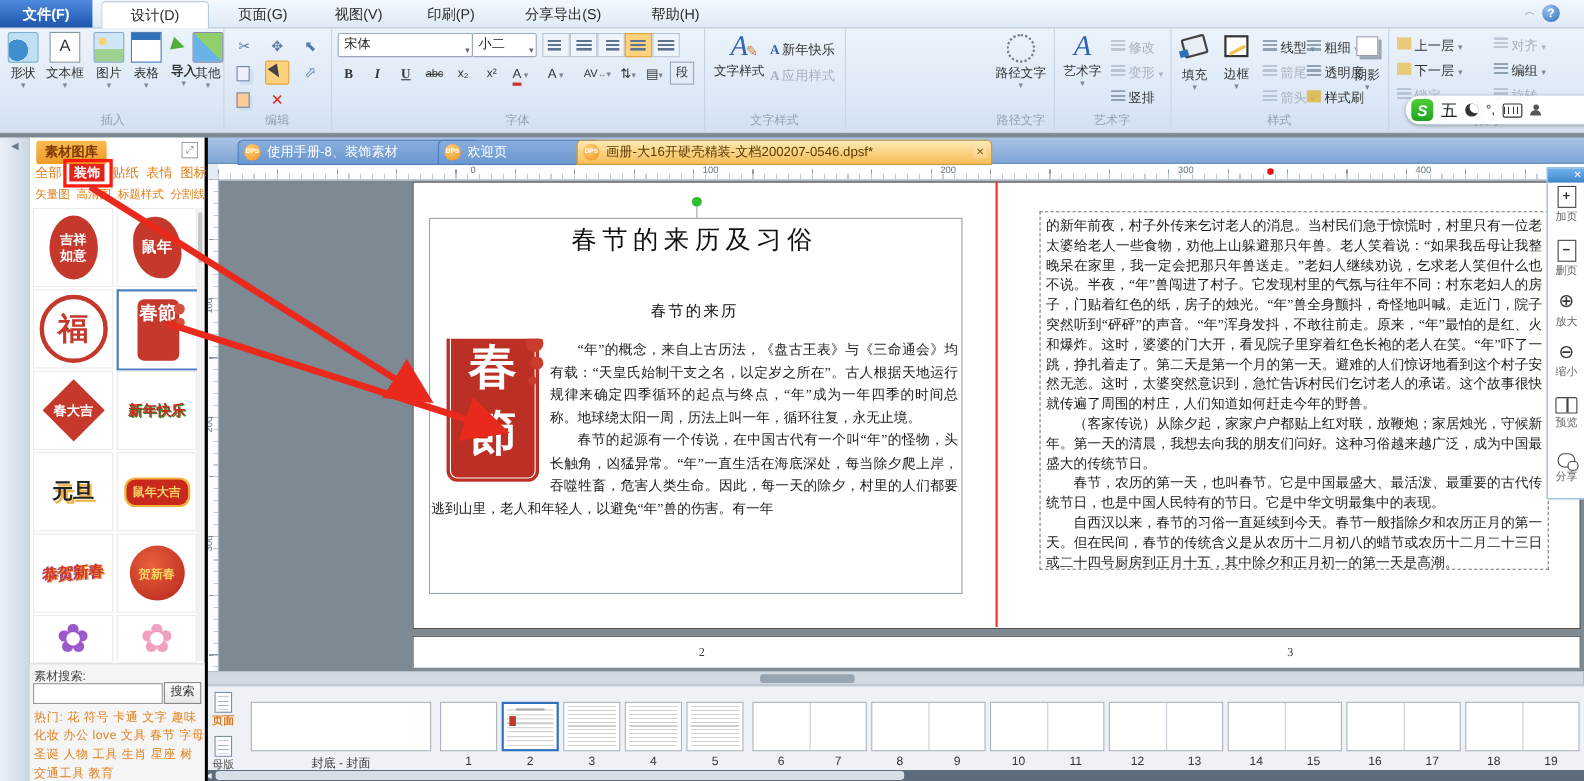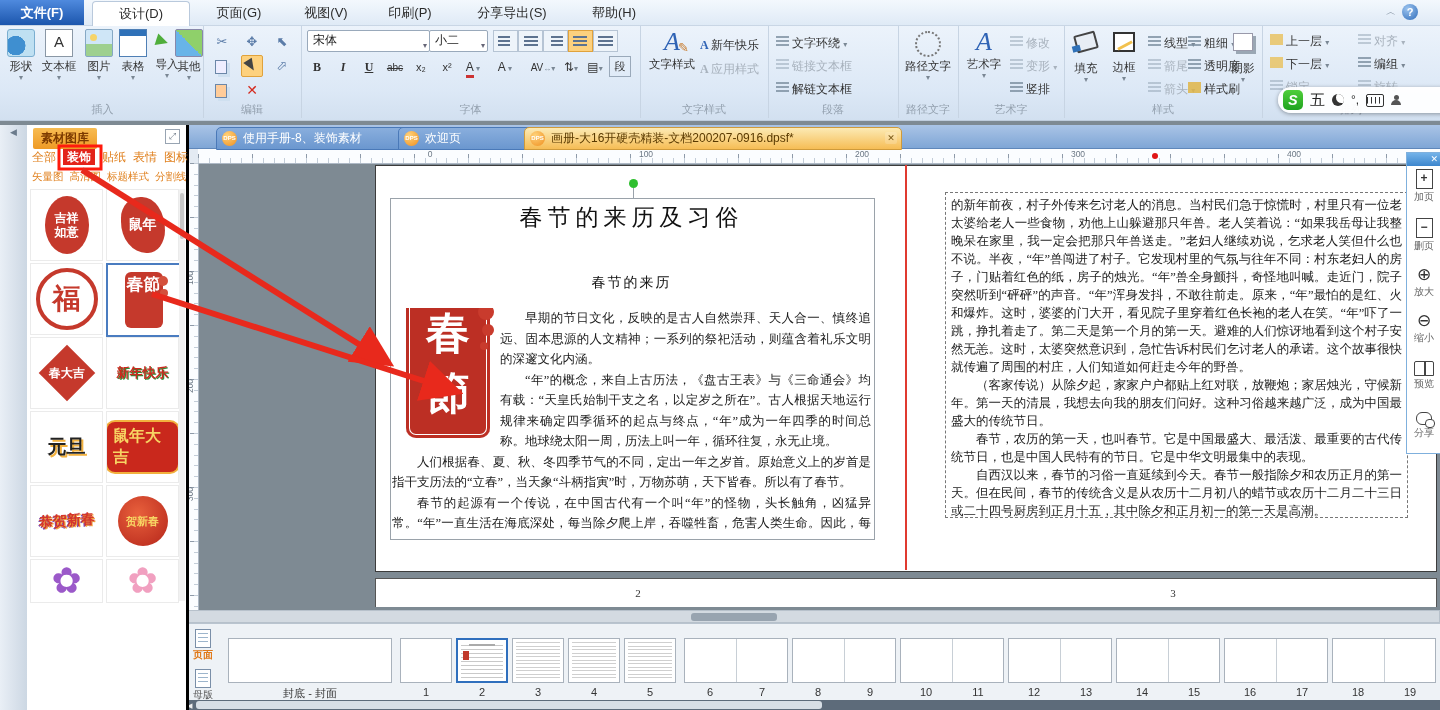--- a/index.html
+++ b/index.html
@@ -162,21 +162,21 @@
          font-size:14px;font-weight:bold;display:flex;align-items:center;justify-content:center;font-family:"Liberation Serif",serif;}
   .m-fu{width:54px;height:54px;border:4px solid #c5392c;border-radius:50%;color:#c5392c;font-size:28px;font-weight:bold;
         display:flex;align-items:center;justify-content:center;font-family:"Liberation Serif",serif;}
   .m-cj{width:38px;height:56px;background:#c5392c;border-radius:6px;color:#fff;font-size:17px;font-weight:bold;text-align:center;
         font-family:"Liberation Serif",serif;line-height:26px;position:relative;}
   .m-cj i{position:absolute;right:-5px;top:4px;width:10px;height:10px;border-radius:50%;background:#d4503c;box-shadow:1px 12px 0 -1px #d4503c;font-style:normal;}
   .m-diam{width:40px;height:40px;background:#c5392c;transform:rotate(45deg);display:flex;align-items:center;justify-content:center;}
   .m-diam span{transform:rotate(-45deg);color:#fff;font-size:12px;font-weight:bold;font-family:"Liberation Serif",serif;}
   .m-xn{font-size:13px;font-weight:bold;color:#c92a1e;text-shadow:1px 1px 0 #2f8f3a;font-family:"Liberation Serif",serif;}
   .m-yd{font-size:19px;font-weight:bold;color:#222;text-shadow:2px 2px 0 #f2b13e;font-family:"Liberation Serif",serif;}
-  .m-badge{background:#c9281c;border-radius:8px;padding:4px 6px;color:#f7d463;font-size:16px;font-weight:bold;box-shadow:0 0 0 2px #f2b13e;}
+  .m-badge{background:#c9281c;border-radius:8px;padding:4px 6px;color:#f7d463;font-size:11px;font-weight:bold;box-shadow:0 0 0 2px #f2b13e;}
   .m-gh{font-size:14px;font-weight:bold;color:#d4352a;text-shadow:1px 1px 0 #f2a53e,-1px 1px 0 #7a4fb5;transform:rotate(-4deg);font-family:"Liberation Serif",serif;}
   .m-rb{width:50px;height:50px;border-radius:50%;background:radial-gradient(circle at 40% 35%,#e8603c,#b5251a);
         color:#f7d463;font-size:11px;font-weight:bold;display:flex;align-items:center;justify-content:center;}
   .m-flp{font-size:36px;color:#9b59c9;line-height:40px;}
   .m-flk{font-size:36px;color:#f1a0c0;line-height:40px;}
   .sb-scroll{position:absolute;right:1px;top:64px;width:6px;height:412px;background:#f1f1f1;}
   .sb-scroll::after{content:"";position:absolute;left:1px;top:4px;width:4px;height:46px;background:#c7c7c7;border-radius:2px;}
   .searcharea{position:absolute;left:0;top:478px;width:159px;height:107px;background:#f5f5f5;border-top:1px solid #ddd;}
   .s-label{position:absolute;left:4px;top:3px;font-size:11px;color:#444;}
   .s-input{position:absolute;left:3px;top:17px;width:112px;height:15px;border:1px solid #999;background:#fff;}
@@ -220,21 +220,21 @@
   <div class="qa-help">?</div>
 </div>
 
 <div class="ribbon">
 
   <div class="rgroup" style="left:2px;width:201px;">
     <div class="bigbtn" style="left:2px;"><div class="bicon i-shape"></div><span>形状</span><span class="caret">▾</span></div>
     <div class="bigbtn" style="left:36px;width:42px;"><div class="bicon i-text"></div><span>文本框</span><span class="caret">▾</span></div>
     <div class="bigbtn" style="left:80px;"><div class="bicon i-img"></div><span>图片</span><span class="caret">▾</span></div>
     <div class="bigbtn" style="left:114px;"><div class="bicon i-table"></div><span>表格</span><span class="caret">▾</span></div>
-    <div class="bigbtn" style="left:148px;"><div class="bicon i-import"></div><span>导入</span><span class="caret">▾</span></div>
+    <div class="bigbtn" style="left:148px;font-weight:bold;"><div class="bicon i-import"></div><span>导入</span><span class="caret">▾</span></div>
     <div class="bigbtn" style="left:170px;"><div class="bicon i-other"></div><span>其他</span><span class="caret">▾</span></div>
     <div class="glabel">插入</div>
   </div>
 
   <div class="rgroup" style="left:203px;width:98px;">
     <div class="sbtn" style="position:absolute;left:8px;top:6px;">✂</div>
     <div class="sbtn" style="position:absolute;left:38px;top:6px;">✥</div>
     <div class="sbtn" style="position:absolute;left:68px;top:6px;">⬉</div>
     <div class="sbtn" style="position:absolute;left:8px;top:30px;">
         <span class="copyic"></span>
@@ -286,26 +286,20 @@
   <div class="rgroup" style="left:640px;width:128px;">
     <div class="bigbtn" style="left:6px;width:52px;">
       <div class="bicon"><span class="bigA">A</span><span style="position:absolute;right:-4px;bottom:0;color:#c87a2a;font-size:13px;">✎</span></div>
       <span>文字样式</span>
     </div>
     <div class="minirow" style="left:60px;top:12px;"><b style="color:#2f63b5;font-family:'Liberation Serif',serif;">A </b><span>新年快乐</span></div>
     <div class="minirow gray" style="left:60px;top:36px;"><b style="font-family:'Liberation Serif',serif;">A </b><span>应用样式</span></div>
     <div class="glabel">文字样式</div>
   </div>
 
-  <div class="rgroup" style="left:768px;width:130px;">
-    <div class="minirow" style="left:8px;top:10px;"><span class="mi"></span><span>文字环绕</span> <span style="font-size:8px;color:#7a8794;">▾</span></div>
-    <div class="minirow gray" style="left:8px;top:33px;"><span class="mi" style="opacity:.4;"></span><span>链接文本框</span></div>
-    <div class="minirow" style="left:8px;top:56px;"><span class="mi"></span><span>解链文本框</span></div>
-    <div class="glabel">段落</div>
-  </div>
 
   <div class="rgroup" style="left:898px;width:60px;">
     <div class="bigbtn" style="left:6px;width:48px;">
       <div class="ringtext"></div>
       <span>路径文字</span><span class="caret">▾</span>
     </div>
     <div class="glabel">路径文字</div>
   </div>
 
   <div class="rgroup" style="left:958px;width:106px;">
@@ -373,21 +367,21 @@
     <span>使用手册-8、装饰素材</span>
     <span class="dclose">✕</span>
   </div>
   <div class="dtab" style="left:212px;width:100px;">
     <span class="dps">DPS</span>
     <span>欢迎页</span>
     <span class="dclose">✕</span>
   </div>
   <div class="dtab active" style="left:338px;width:330px;">
     <span class="dps">DPS</span>
-    <span>画册-大16开硬壳精装-文档200207-0916.dpsf*</span>
+    <span>画册-大16开硬壳精装-文档200207-0546.dpsf*</span>
     <span class="dclose">✕</span>
   </div>
 </div>
 
 <div class="rcorner"></div>
 <div class="rulerh">
   <span class="rlab" style="left:232px;">0</span>
   <span class="rlab" style="left:448px;">100</span>
   <span class="rlab" style="left:664px;">200</span>
   <span class="rlab" style="left:880px;">300</span>
@@ -417,23 +411,21 @@
 
 <div class="doc-title">春节的来历及习俗</div>
 <div class="doc-sub">春节的来历</div>
 
 <div class="bodytext">
   <div class="stamp">
     <span class="ch" style="margin-top:8px;">春</span>
     <span class="ch">節</span>
     <i class="lan"></i>
   </div>
-  <p>早期的节日文化，反映的是古人自然崇拜、天人合一、慎终追远、固本思源的人文精神；一系列的祭祀活动，则蕴含着礼乐文明的深邃文化内涵。</p>
   <p>“年”的概念，来自上古历法，《盘古王表》与《三命通会》均有载：“天皇氏始制干支之名，以定岁之所在”。古人根据天地运行规律来确定四季循环的起点与终点，“年”成为一年四季的时间总称。地球绕太阳一周，历法上叫一年，循环往复，永无止境。</p>
-  <p>人们根据春、夏、秋、冬四季节气的不同，定出一年之岁首。原始意义上的岁首是指干支历法的“立春”，当天象“斗柄指寅”时，万物苏萌，天下皆春。所以有了春节。</p>
   <p>春节的起源有一个传说，在中国古代有一个叫“年”的怪物，头长触角，凶猛异常。“年”一直生活在海底深处，每当除夕爬上岸，吞噬牲畜，危害人类生命。因此，每一天的除夕，村里的人们都要逃到山里，老人和年轻人，以避免“年”兽的伤害。有一年</p>
 </div>
 
 <div class="rframe">
   <p class="cont">的新年前夜，村子外传来乞讨老人的消息。当村民们急于惊慌时，村里只有一位老太婆给老人一些食物，劝他上山躲避那只年兽。老人笑着说：“如果我岳母让我整晚呆在家里，我一定会把那只年兽送走。”老妇人继续劝说，乞求老人笑但什么也不说。半夜，“年”兽闯进了村子。它发现村里的气氛与往年不同：村东老妇人的房子，门贴着红色的纸，房子的烛光。“年”兽全身颤抖，奇怪地叫喊。走近门，院子突然听到“砰砰”的声音。“年”浑身发抖，不敢往前走。原来，“年”最怕的是红、火和爆炸。这时，婆婆的门大开，看见院子里穿着红色长袍的老人在笑。“年”吓了一跳，挣扎着走了。第二天是第一个月的第一天。避难的人们惊讶地看到这个村子安然无恙。这时，太婆突然意识到，急忙告诉村民们乞讨老人的承诺。这个故事很快就传遍了周围的村庄，人们知道如何赶走今年的野兽。</p>
   <p>（客家传说）从除夕起，家家户户都贴上红对联，放鞭炮；家居烛光，守候新年。第一天的清晨，我想去向我的朋友们问好。这种习俗越来越广泛，成为中国最盛大的传统节日。</p>
   <p>春节，农历的第一天，也叫春节。它是中国最盛大、最活泼、最重要的古代传统节日，也是中国人民特有的节日。它是中华文明最集中的表现。</p>
   <p>自西汉以来，春节的习俗一直延续到今天。春节一般指除夕和农历正月的第一天。但在民间，春节的传统含义是从农历十二月初八的蜡节或农历十二月二十三日或二十四号厨房到正月十五，其中除夕和正月初一的第一天是高潮。</p>
 </div>
 
@@ -526,20 +518,29 @@
         <div class="m-rb">贺新春</div>
       </div>
     <div class="cell" style="left:0;top:370px;height:42px;">
         <div class="m-flp">✿</div>
       </div>
     <div class="cell" style="left:76px;top:370px;height:42px;">
         <div class="m-flk">✿</div>
       </div>
   </div>
   <div class="sb-scroll"></div>
+  <div class="searcharea">
+    <div class="s-label">素材搜索:</div>
+    <input class="s-input" style="">
+    <div class="s-btn">搜索</div>
+    <div class="tagline" style="top:40px;">热门:  花  符号  卡通  文字  趣味</div>
+    <div class="tagline" style="top:57px;">化妆  办公  love  文具  春节  字母</div>
+    <div class="tagline" style="top:74px;">圣诞  人物  工具  生肖  星座  树</div>
+    <div class="tagline" style="top:91px;">交通工具  教育</div>
+  </div>
 </div>
 
 <div class="hscroll">
     <div class="hthumb"></div>
   </div>
 
 <div class="thumbpanel">
   <div class="viewbtn on" style="top:4px;"><div class="vic"></div><span>页面</span></div>
   <div class="viewbtn" style="top:44px;"><div class="vic"></div><span>母版</span></div>
 

